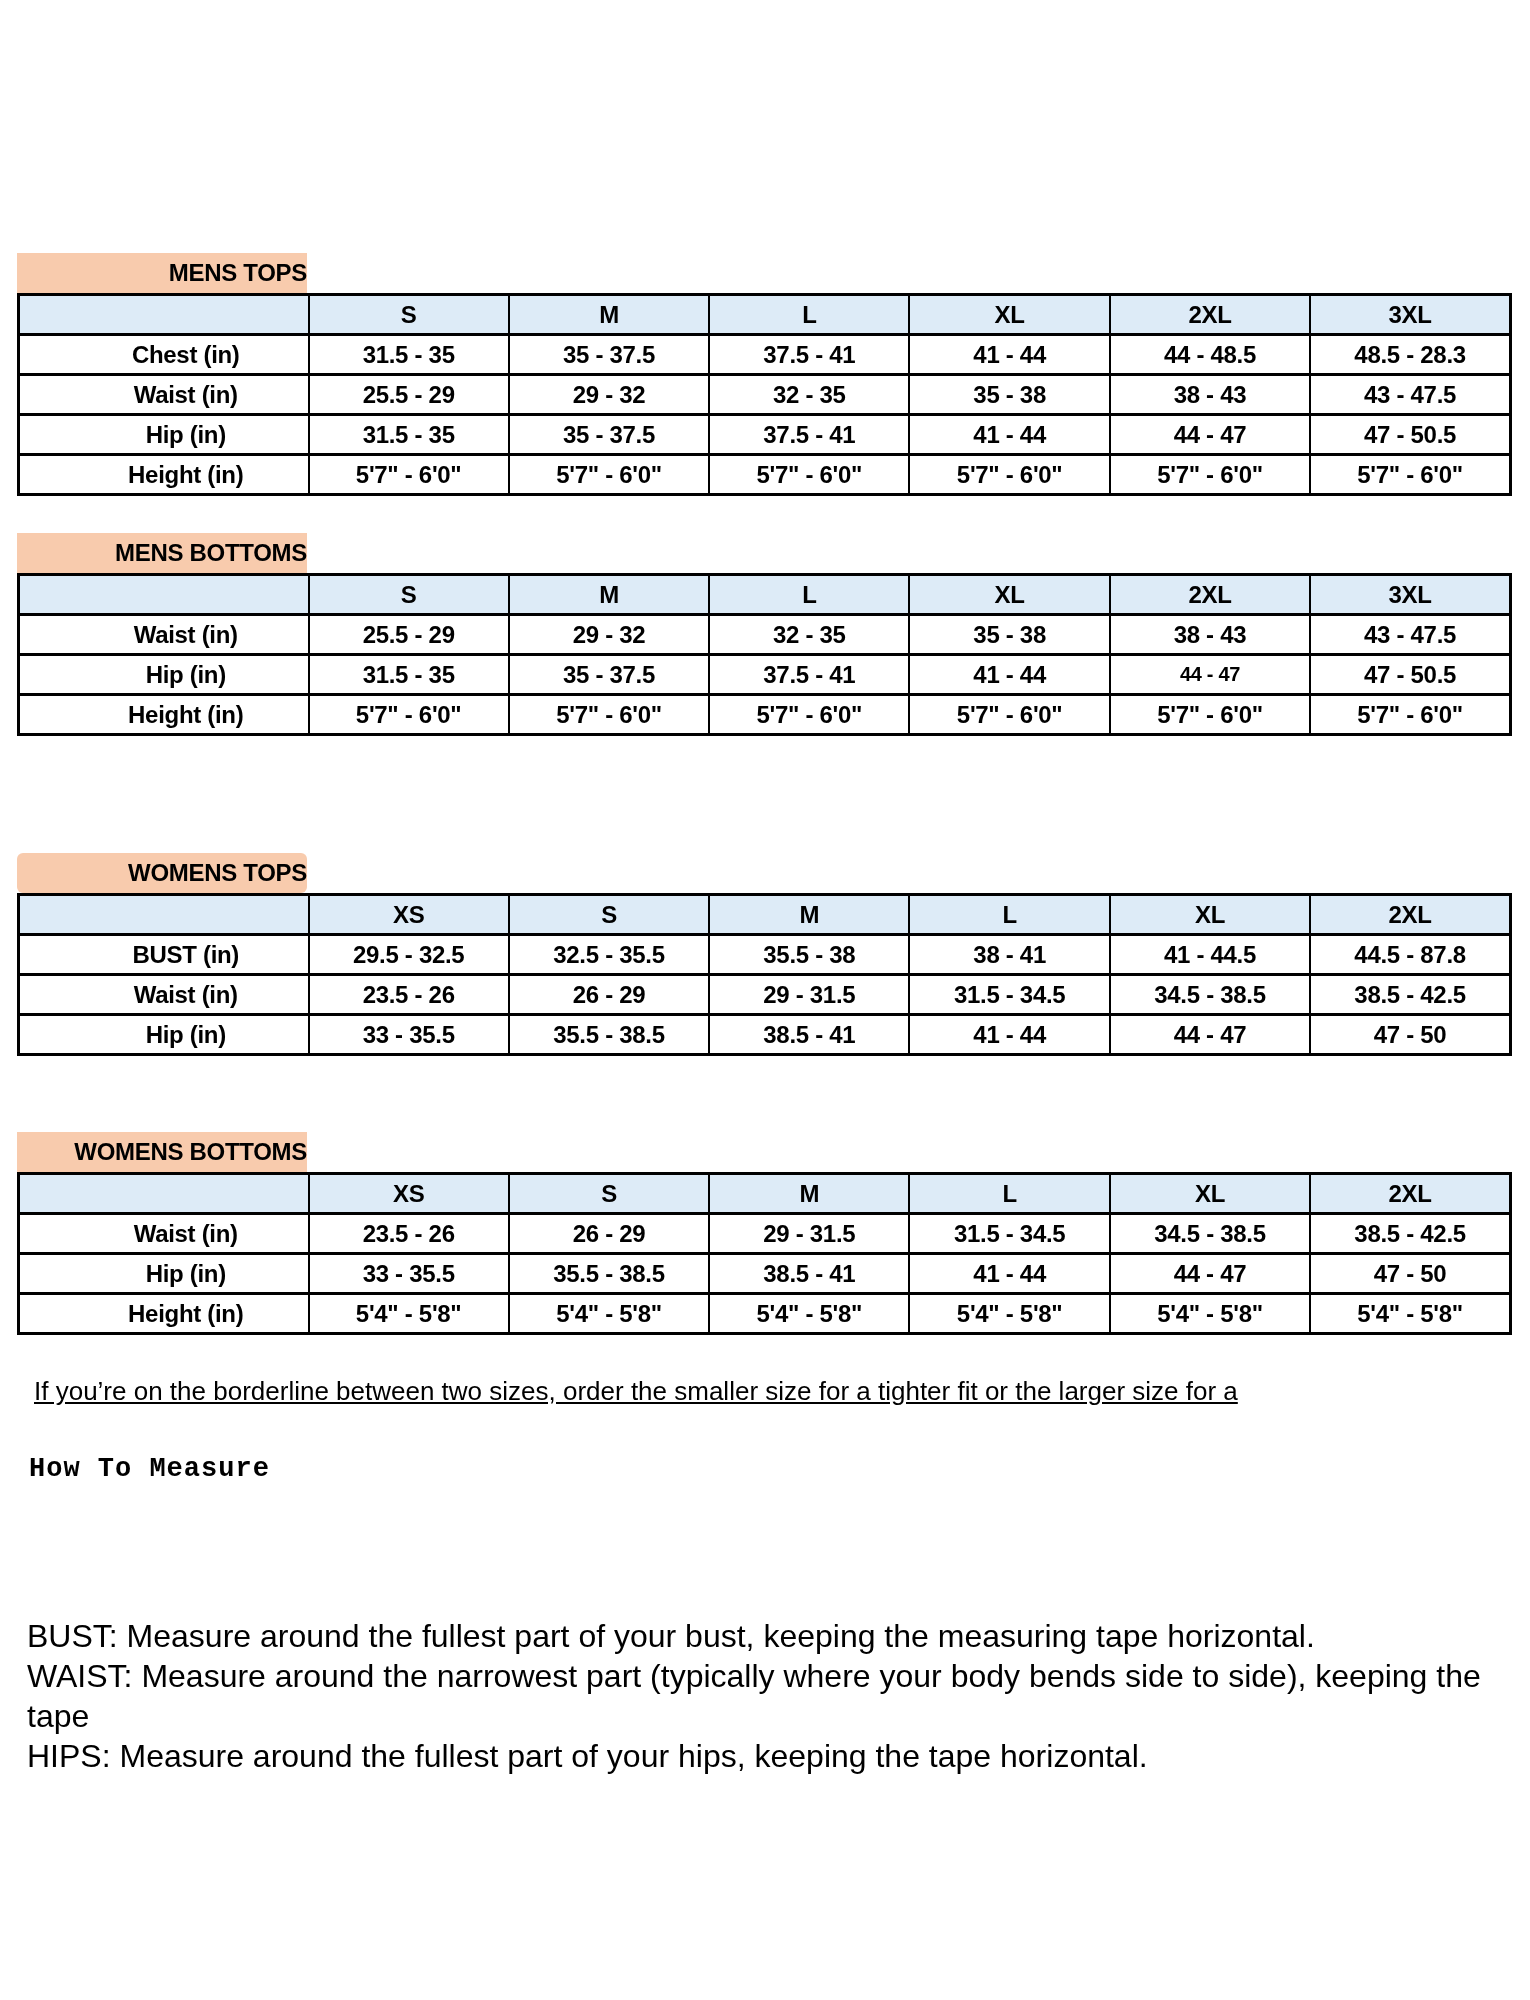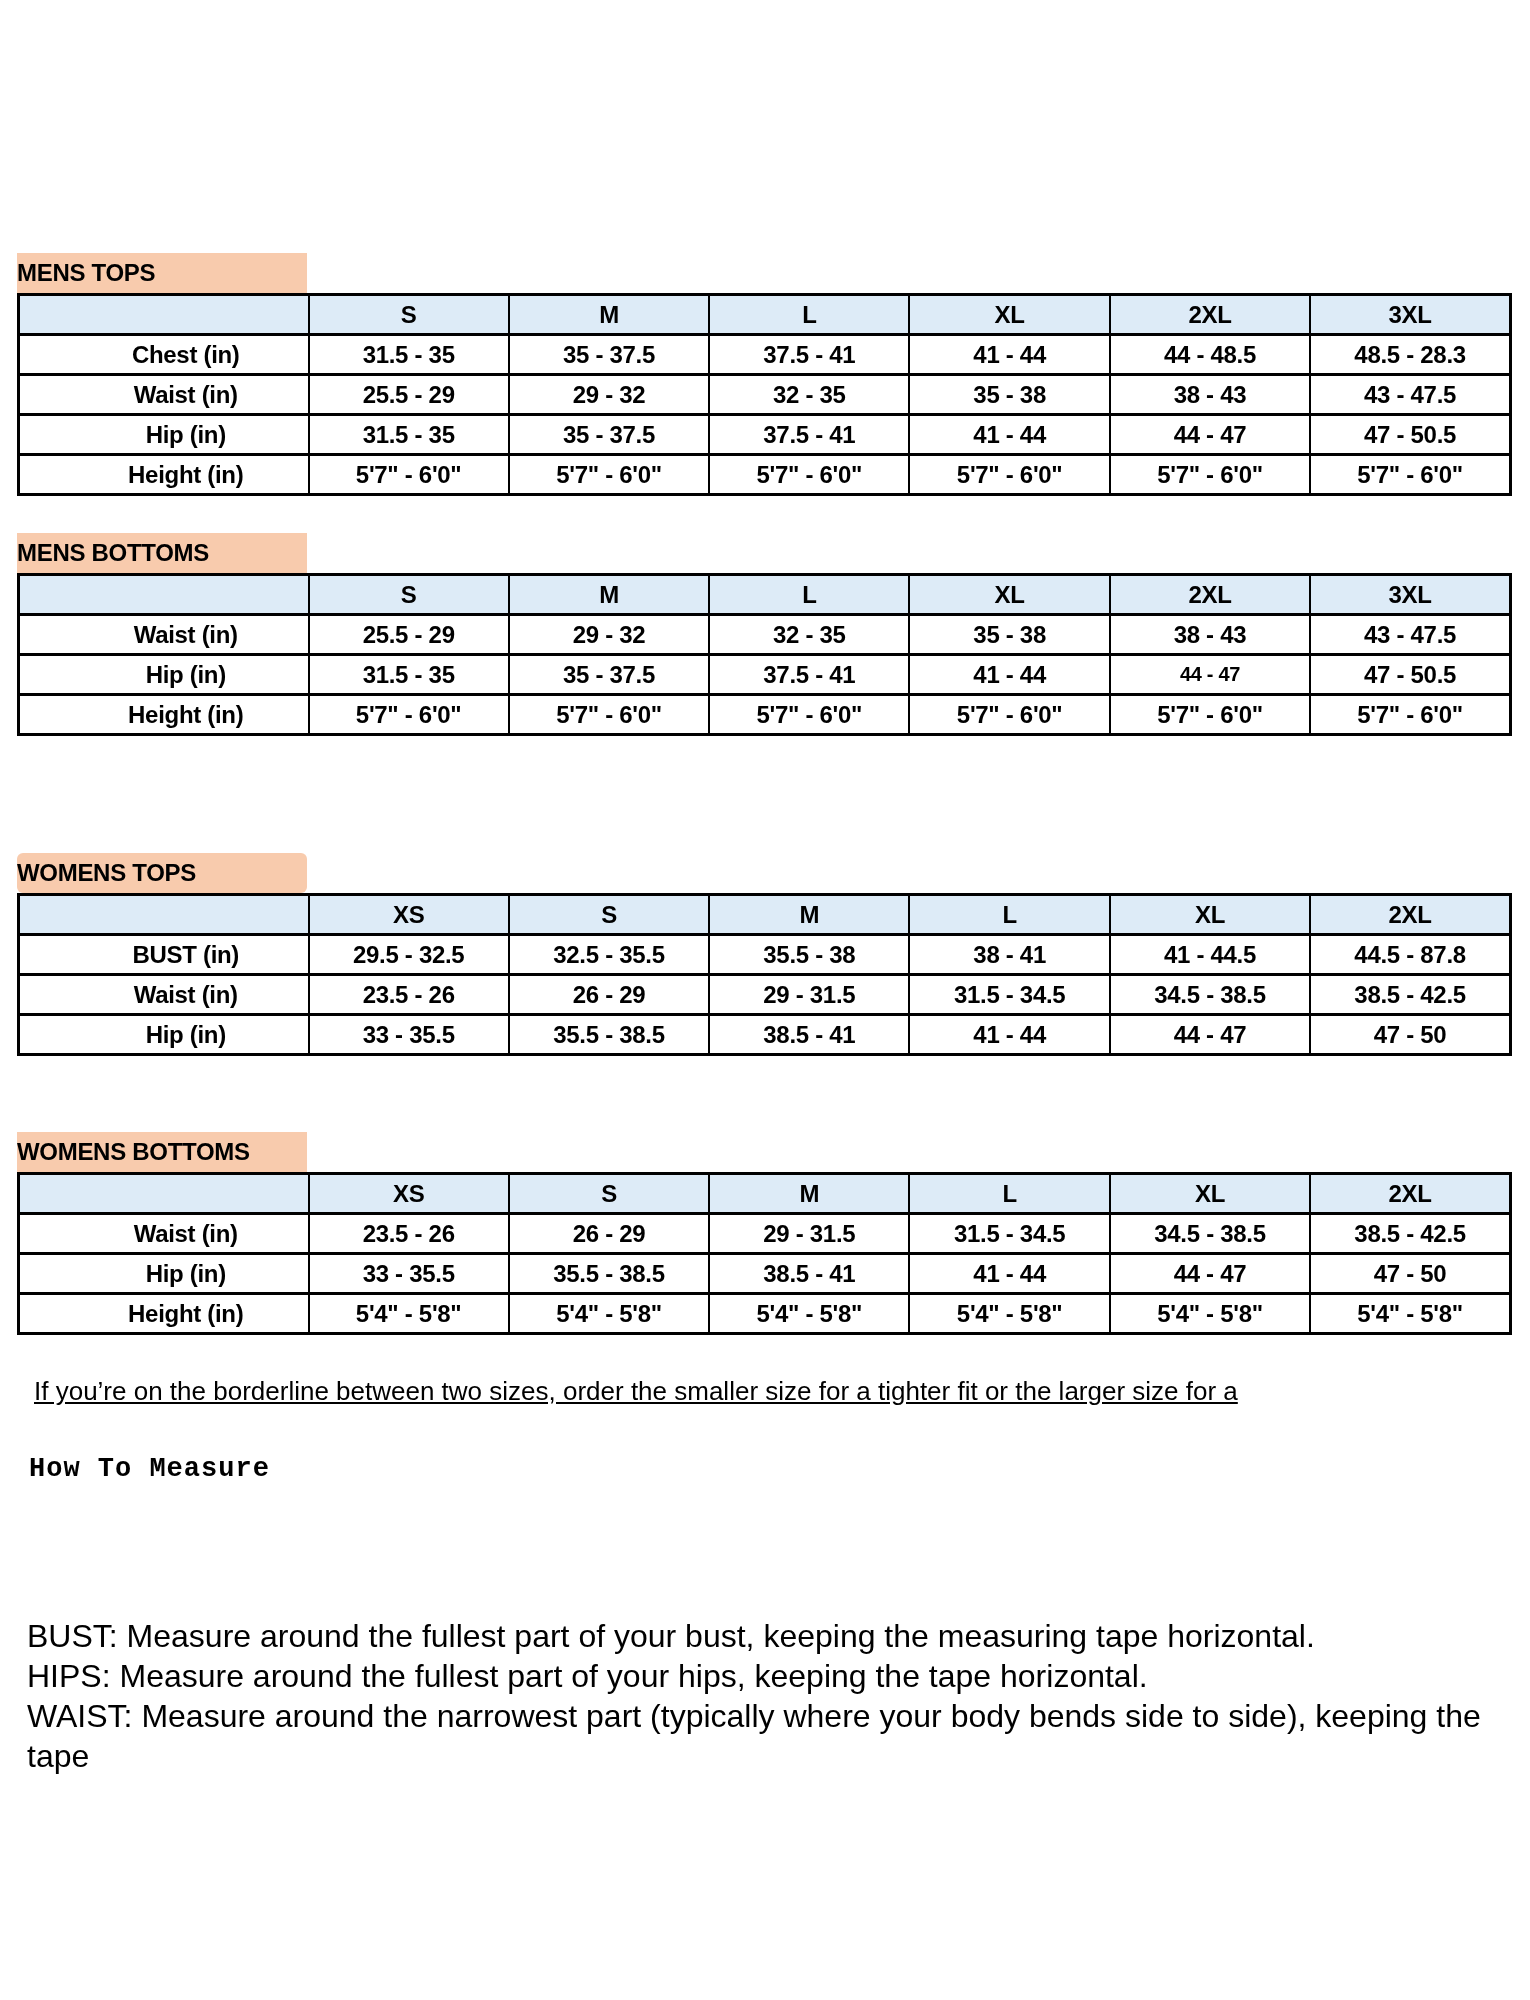--- a/index.html
+++ b/index.html
@@ -21,21 +21,21 @@
   }
   .table-title{
     position:absolute;
     left:17px;
     width:290px;
     height:40px;
     background:var(--label-bg);
     font-weight:bold;
     font-size:24px;
     letter-spacing:-0.3px;
-    text-align:left;
+    text-align:right;
     line-height:40px;
   }
   #title-mens-tops{top:253px;}
   #title-mens-bottoms{top:533px;}
   #title-womens-tops{top:853px;border-radius:6px;}
   #title-womens-bottoms{top:1132px;}
 
   table.size-table{
     position:absolute;
     left:17px;
@@ -284,17 +284,17 @@
         </tr>
       </tbody>
     </table>
 
   <p class="fit-note">If you’re on the borderline between two sizes, order the smaller size for a tighter fit or the larger size for a</p>
 
   <h2 class="how-to-measure">How To Measure</h2>
 
   <div class="measure-lines">
     <p>BUST: Measure around the fullest part of your bust, keeping the measuring tape horizontal.</p>
+    <p>WAIST: Measure around the narrowest part (typically where your body bends side to side), keeping the tape</p>
     <p>HIPS: Measure around the fullest part of your hips, keeping the tape horizontal.</p>
-    <p>WAIST: Measure around the narrowest part (typically where your body bends side to side), keeping the tape</p>
   </div>
 
 </div>
 
 </body></html>

